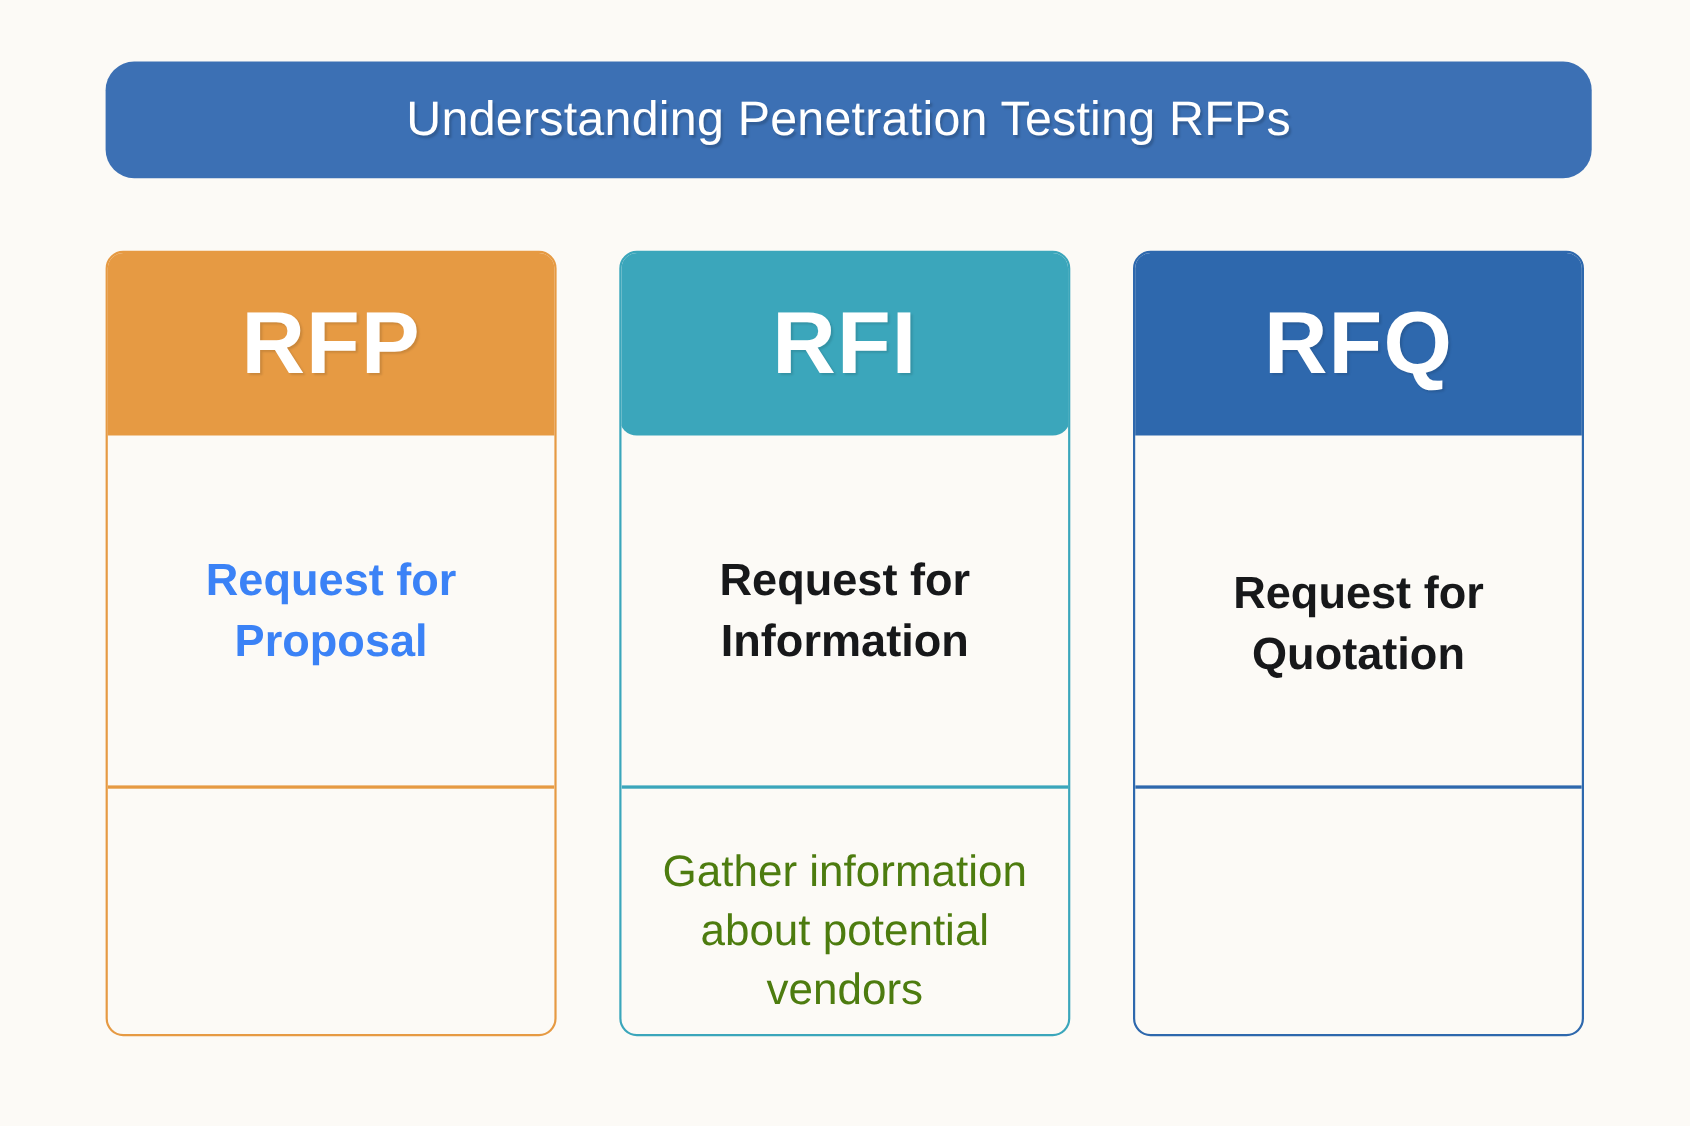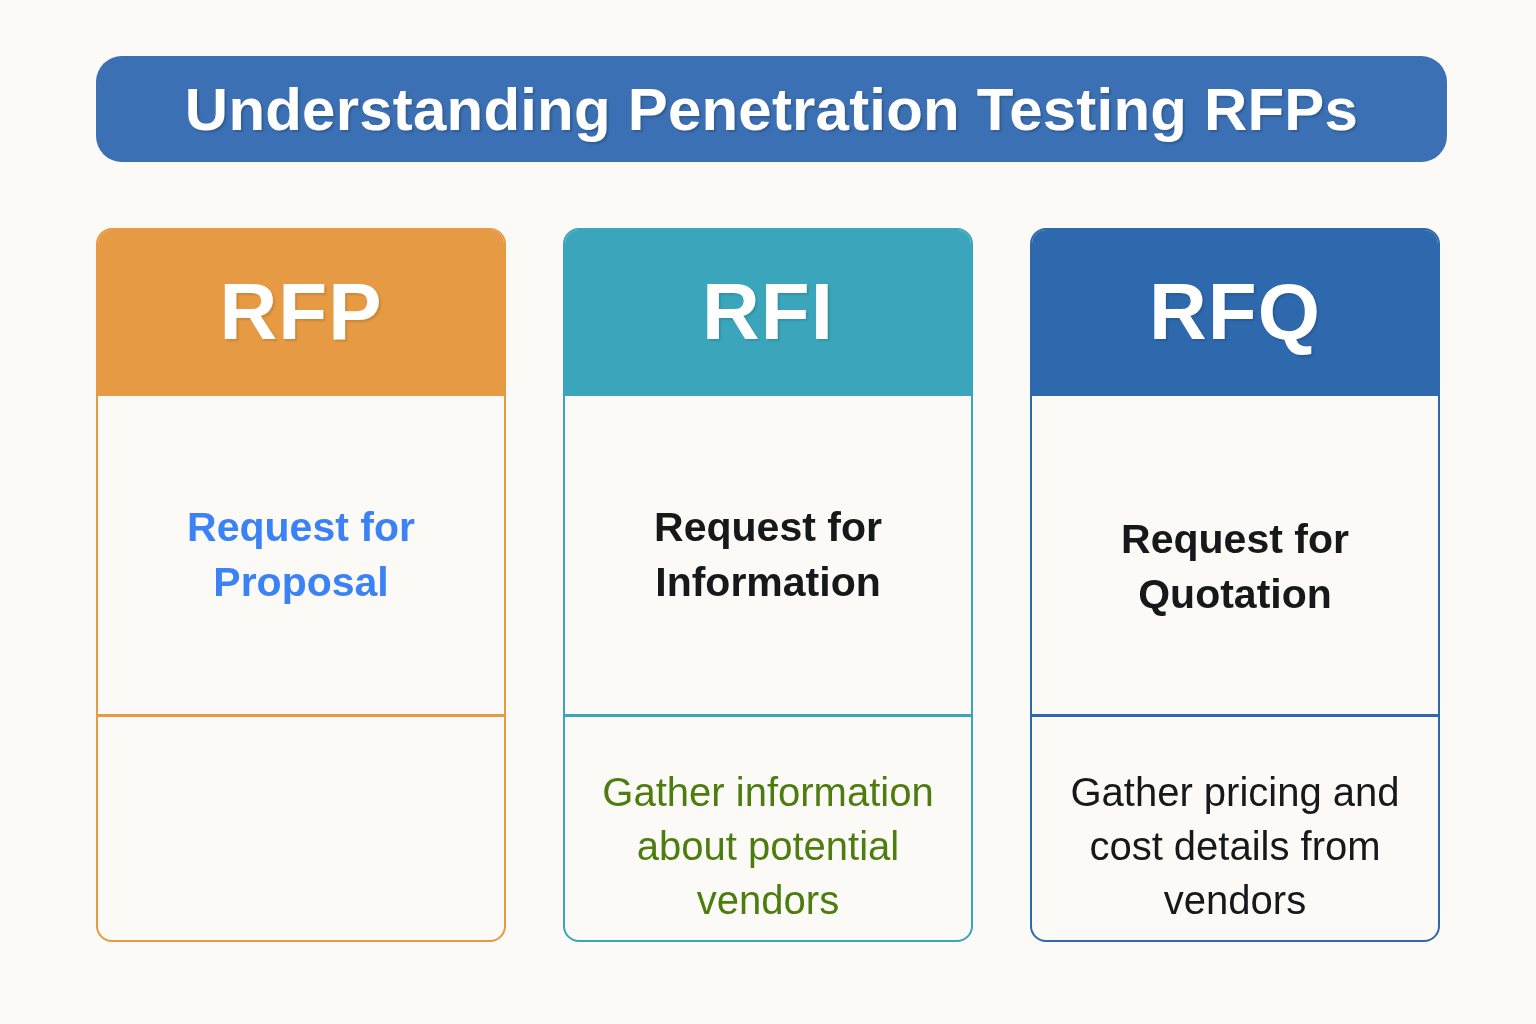--- a/index.html
+++ b/index.html
@@ -29,22 +29,22 @@
     width: 1351px;
     height: 106px;
     background: #3C70B4;
     border-radius: 26px;
     display: flex;
     align-items: center;
     justify-content: center;
   }
   .title-text {
     color: #FFFFFF;
-    font-size: 60px;
-    font-weight: bold;
+    font-size: 44px;
+    font-weight: normal;
     letter-spacing: 0.2px;
     text-shadow: 2px 2px 2px rgba(0,0,0,0.18);
     white-space: nowrap;
     text-align: center;
   }
 
   
   .cards-row {
     position: absolute;
     left: 96px;
@@ -140,39 +140,36 @@
       <div class="card-header" style="background: rgb(230, 154, 67);">
         <span class="card-abbr" style="color: rgb(255, 255, 255);">RFP</span>
       </div>
       <div class="card-title-area">
         <span class="card-title" style="color: #3b82f6;">Request for Proposal</span>
       </div>
       <div class="card-divider" style="background: rgb(230, 154, 67);"></div>
     </div>
 
     <div class="card" style="border: 2px solid rgb(59, 166, 187);">
-      <div class="card-header" style="background: rgb(59, 166, 187);">
+      <div class="card-header" style="background: rgb(59, 166, 187); border-radius: 16px;">
         <span class="card-abbr" style="color: rgb(255, 255, 255);">RFI</span>
       </div>
       <div class="card-title-area">
         <span class="card-title" style="color: rgb(23, 24, 26);">Request for Information</span>
       </div>
       <div class="card-divider" style="background: rgb(59, 166, 187);"></div>
       <div class="card-desc-area">
         <span class="card-desc" style="color: #4d7c0f;">Gather information about potential vendors</span>
       </div>
     </div>
 
     <div class="card" style="border: 2px solid rgb(46, 104, 173);">
       <div class="card-header" style="background: rgb(46, 104, 173);">
         <span class="card-abbr" style="color: rgb(255, 255, 255);">RFQ</span>
       </div>
       <div class="card-title-area">
         <span class="card-title" style="color: rgb(23, 24, 26); margin-top: 24px;">Request for Quotation</span>
       </div>
       <div class="card-divider" style="background: rgb(46, 104, 173);"></div>
-      <div class="card-desc-area">
-        <span class="card-desc" style="color: rgb(23, 24, 26);">Gather pricing and cost details from vendors</span>
-      </div>
     </div>
 
   </div>
 </div>
 
 </body></html>

